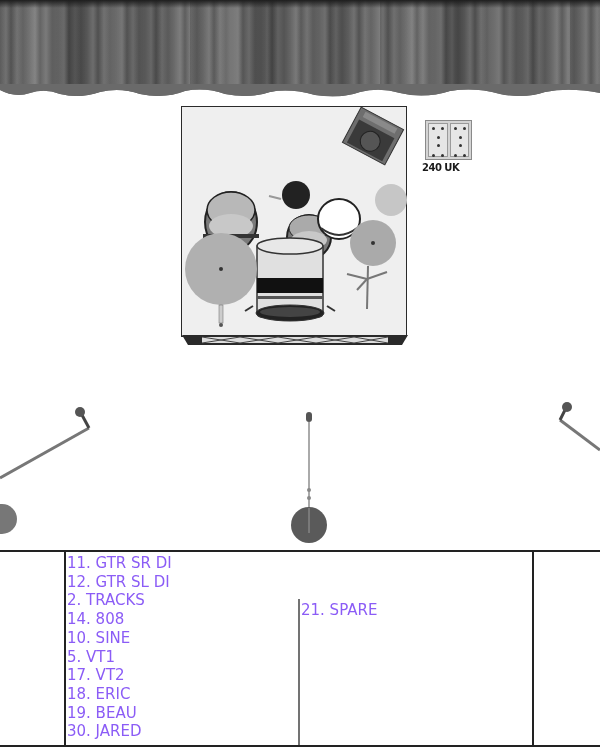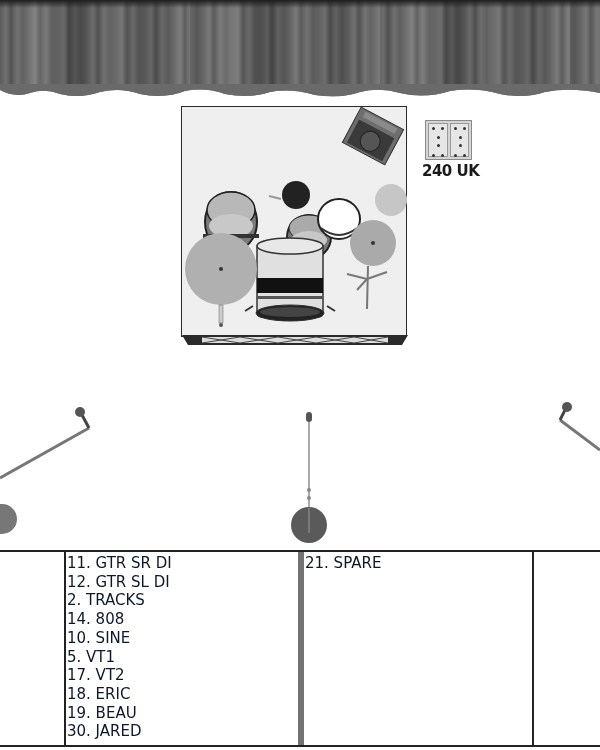--- a/index.html
+++ b/index.html
@@ -42,40 +42,40 @@
     background: #d4d4d4; border: 1px solid #8a8a8a; box-sizing: border-box;
     display: flex; gap: 2px; padding: 2px;
   }
   .socket {
     flex: 1; background: #e6e6e6; border: 1px solid #9a9a9a; position: relative;
   }
   .socket i {
     position: absolute; width: 3px; height: 3px; background: #333; border-radius: 50%;
   }
   .outlet-label {
-    left: 422px; top: 162px; font-size: 15px; font-weight: bold; color: #1a1a1a;
+    left: 422px; top: 162px; font-size: 10px; font-weight: bold; color: #1a1a1a;
     letter-spacing: -0.5px;
   }
 
   
   .input-table {
     left: -2px; top: 550px; width: 604px; height: 197px;
     border-top: 2px solid #222; border-bottom: 2px solid #222;
     box-sizing: border-box;
   }
   .col {
     position: absolute; top: 0; bottom: 0; box-sizing: border-box;
   }
   .col-1 { left: 0; width: 66px; }
   .col-2 { left: 66px; width: 234px; border-left: 2px solid #222; }
-  .col-3 { left: 300px; width: 210px; border-left: 6px solid #737373; }
+  .col-3 { left: 300px; width: 210px; border-left: 2px solid #737373; margin-top: 47px; }
   .col-4 { left: 534px; width: 70px; border-left: 2px solid #222; }
   .col ul { list-style: none; margin: 0; padding: 2px 0 0 1px; }
   .col li {
-    font-size: 15px; line-height: 18.7px; color: #0f172a; white-space: nowrap;
+    font-size: 15px; line-height: 18.7px; color: #8b5cf6; white-space: nowrap;
     font-family: "DejaVu Sans", sans-serif;
   }
 </style>
 </head>
 <body>
 
 <div class="abs curtain"></div>
 <svg class="abs curtain-edge" viewBox="0 0 600 16" preserveAspectRatio="none">
   <path d="M0,6 Q15,14 30,9 Q45,4 60,10 Q80,15 100,8 Q120,3 140,10 Q165,15 185,7 Q205,3 225,10 Q250,15 270,8 Q290,4 315,11 Q340,15 360,8 Q380,3 400,9 Q425,15 450,7 Q475,3 500,10 Q525,15 545,8 Q570,3 600,9 L600,16 L0,16 Z" fill="#ffffff"></path>
   <path d="M0,0 L600,0 L600,9 Q570,3 545,8 Q525,15 500,10 Q475,3 450,7 Q425,15 400,9 Q380,3 360,8 Q340,15 315,11 Q290,4 270,8 Q250,15 225,10 Q205,3 185,7 Q165,15 140,10 Q120,3 100,8 Q80,15 60,10 Q45,4 30,9 Q15,14 0,6 Z" fill="#6a6a6a"></path>

